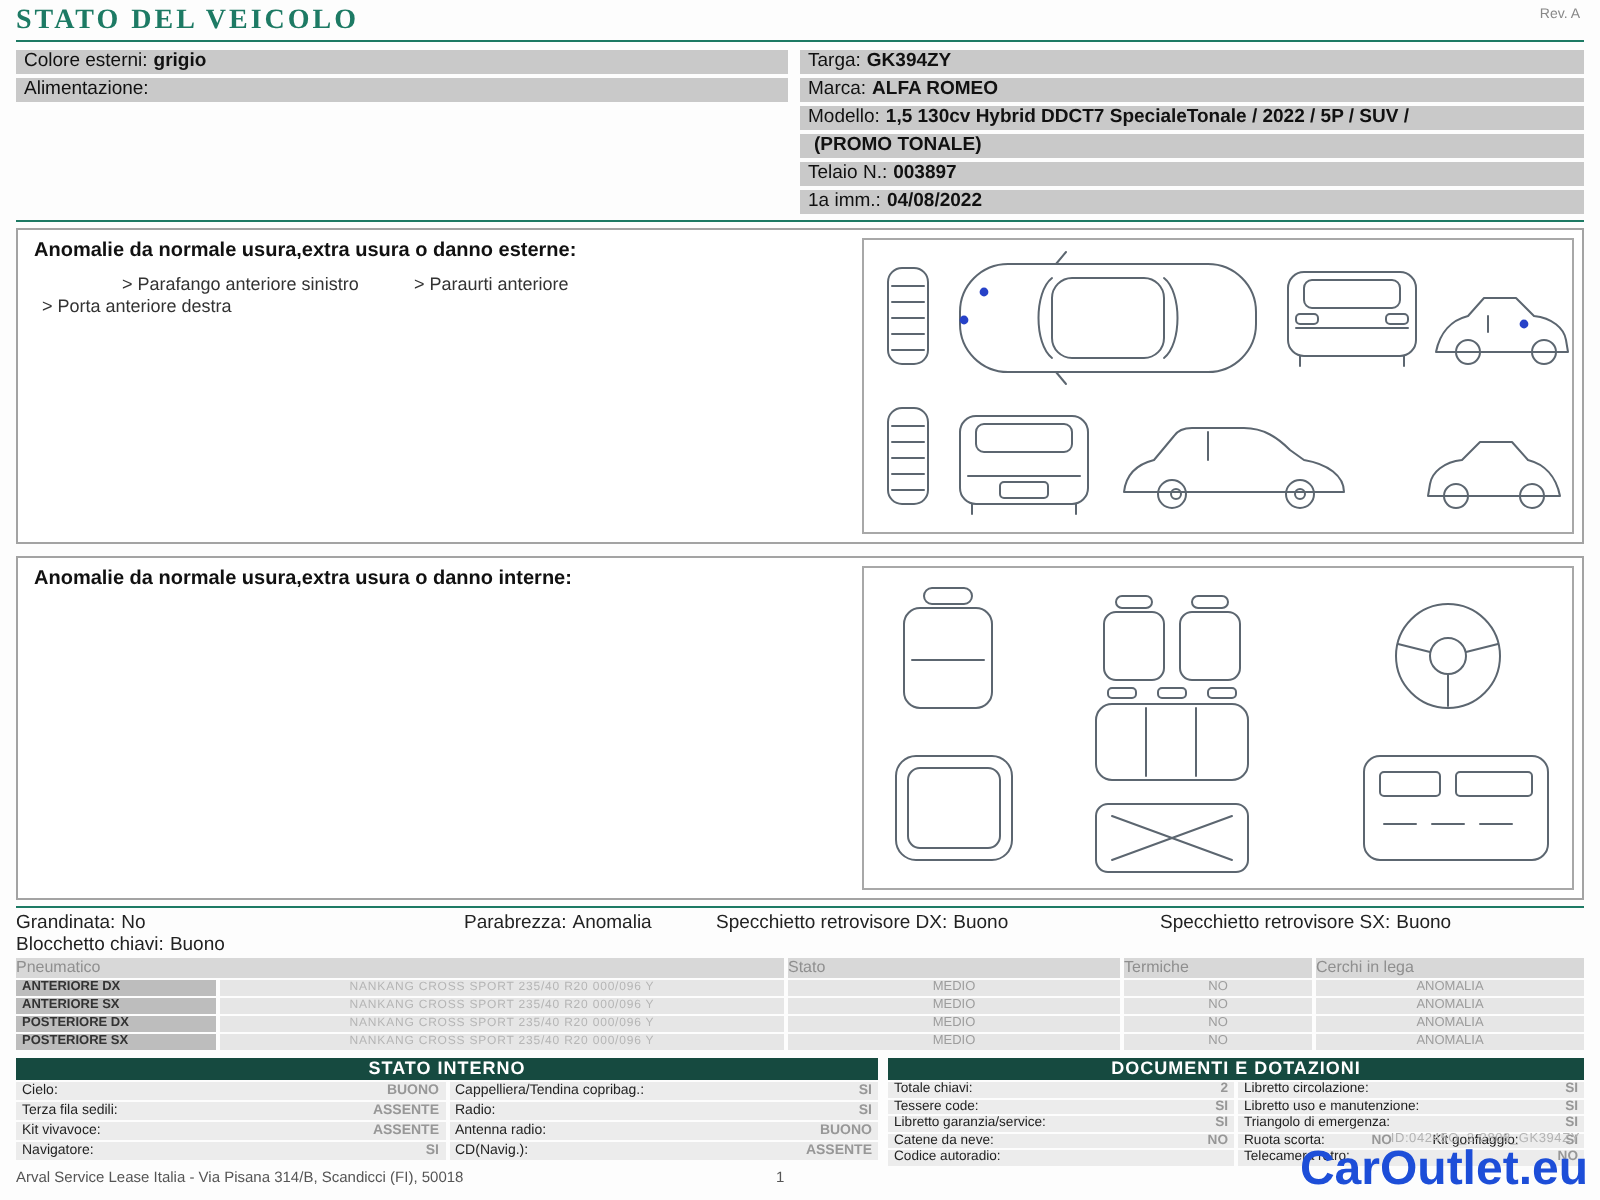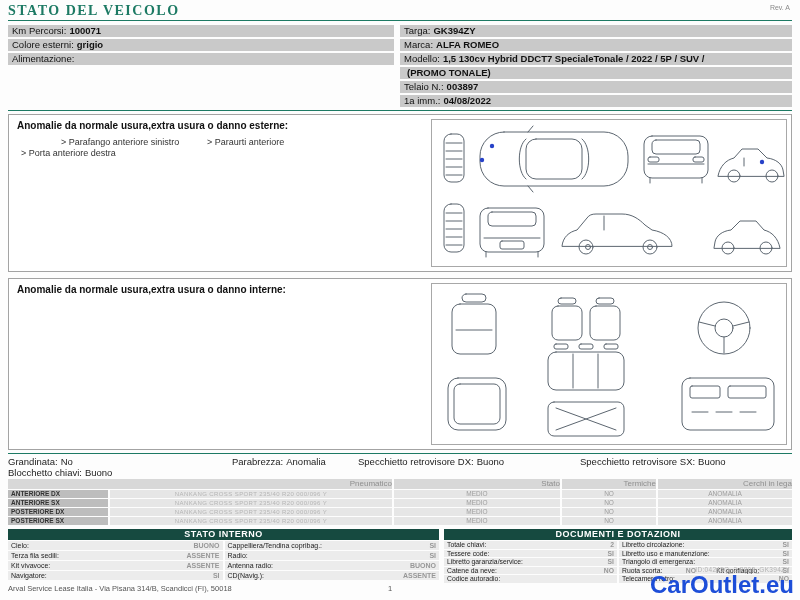--- a/index.html
+++ b/index.html
@@ -50,21 +50,21 @@
   .checks { position:absolute; left:8px; top:456px; width:784px; height:22px; font-size:9.5px; color:#222; }
   .check { position:absolute; white-space:nowrap; }
   .check .cv { margin-left:3px; }
 
   .tyres {
     position:absolute; left:8px; top:479px; width:784px;
     display:grid; grid-template-columns:100px 282px 166px 94px 1fr;
     gap:1px 2px; align-items:stretch;
   }
   .th {
-    background:#d8d8d8; color:#8f8f8f; text-align:right;
+    background:#d8d8d8; color:#8f8f8f; text-align:left;
     font-size:8px; height:10px; line-height:10px;
   }
   .th-span2 { grid-column:1 / span 2; }
   .pos {
     background:#bdbdbd; font-weight:bold; color:#333;
     font-size:6.5px; height:8px; line-height:8px; padding:0 3px;
     white-space:nowrap; overflow:hidden;
   }
   .spec {
     background:#e6e6e6; color:#b5b5b5; text-align:center;
@@ -102,23 +102,20 @@
   }
 </style>
 </head>
 <body>
 
 <div class="doc-title">STATO DEL VEICOLO</div>
 <div class="rev">Rev. A</div>
 <div class="rule rule-top"></div>
 
 <div class="info-left">
-  <div class="bar">
-    <span class="lbl">Km Percorsi:</span><span class="val">100071</span>
-  </div>
   <div class="bar">
     <span class="lbl">Colore esterni:</span><span class="val">grigio</span>
   </div>
   <div class="bar">
     <span class="lbl">Alimentazione:</span><span class="val"></span>
   </div>
 </div>
 
 <div class="info-right">
   <div class="bar">

